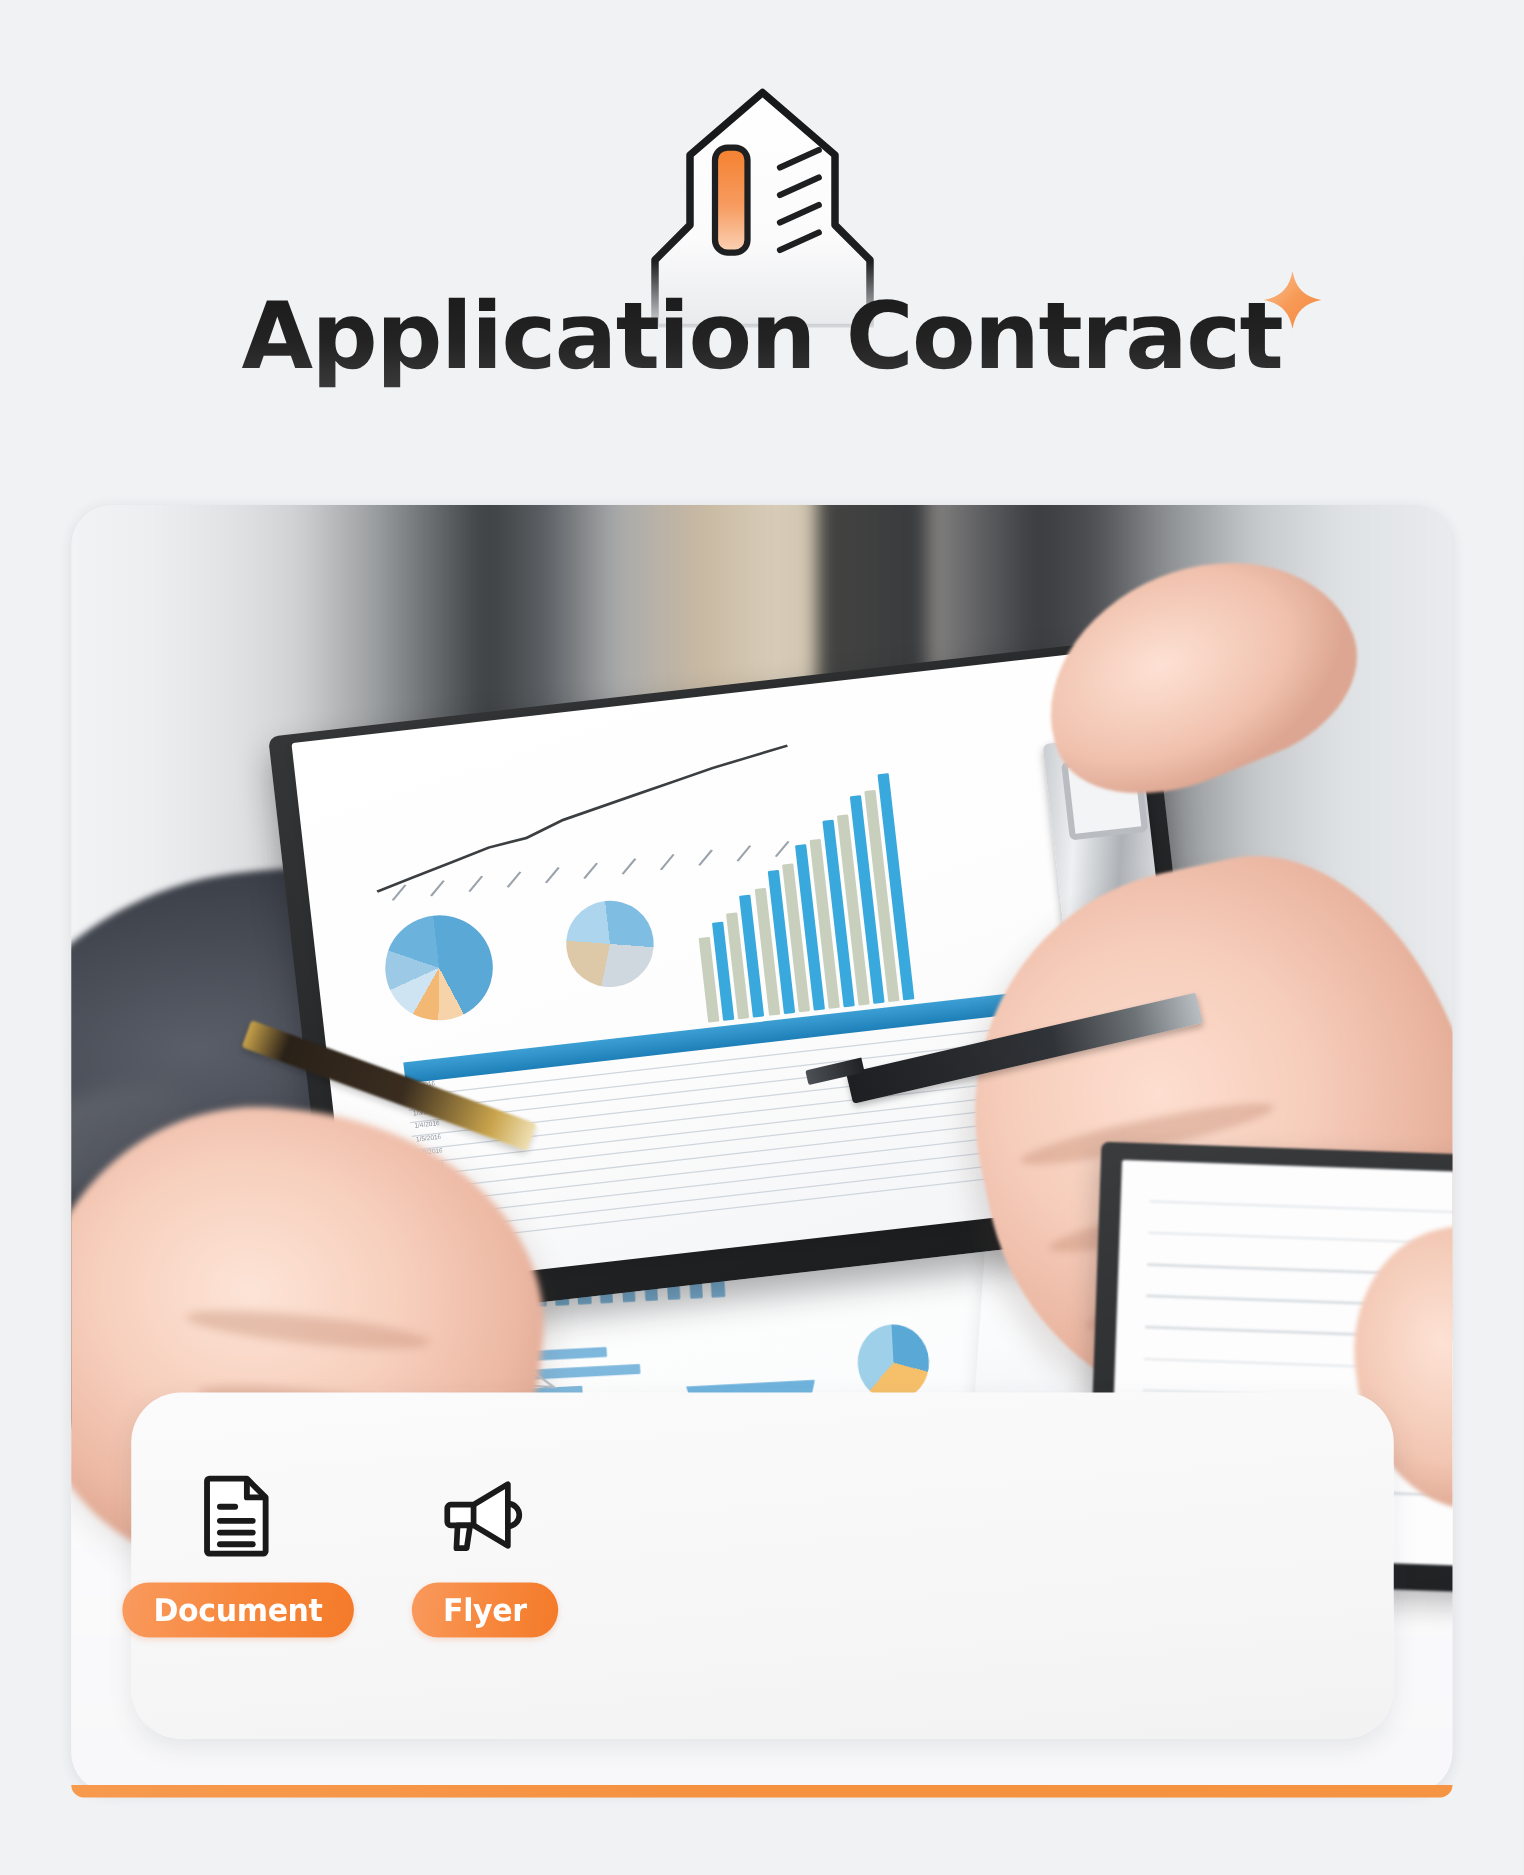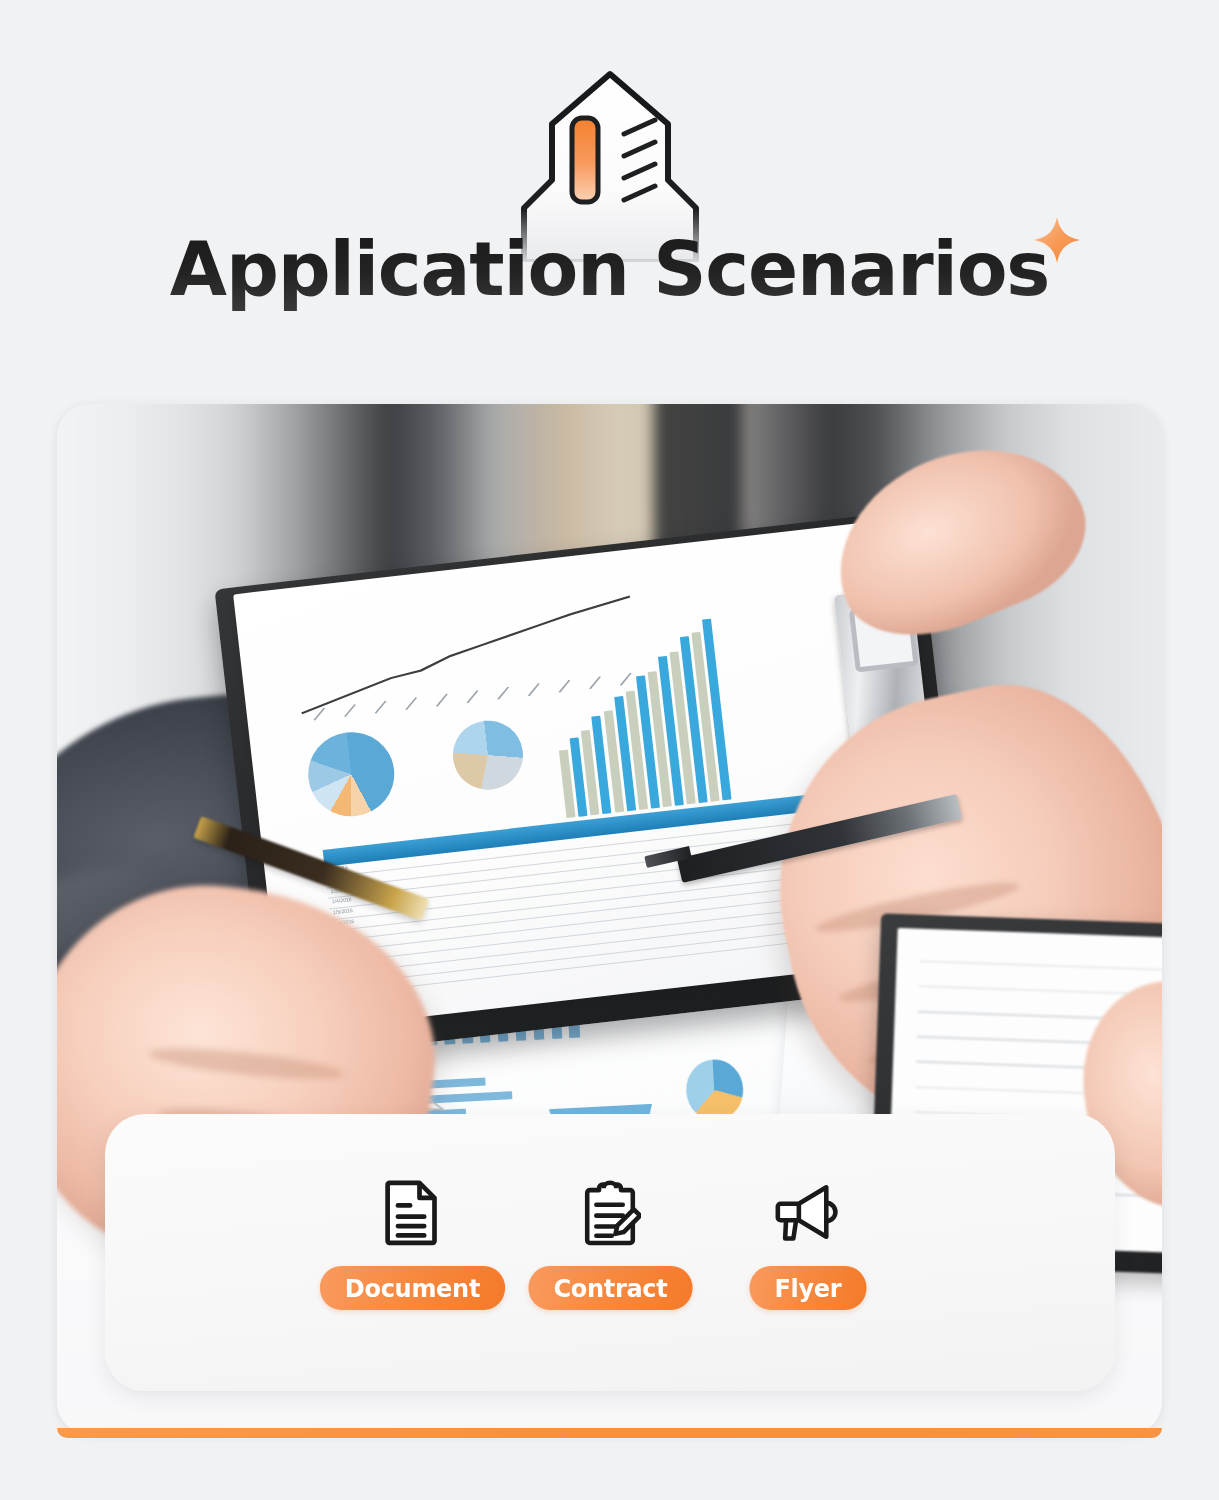--- a/index.html
+++ b/index.html
@@ -330,21 +330,21 @@
     height: 277px;
     background: linear-gradient(175deg, #fbfbfb 0%, #f7f7f8 55%, #f2f2f3 100%);
     border-radius: 40px;
     box-shadow: 0 6px 20px rgba(60,65,80,.10);
   }
   .badges-row {
     position: absolute;
     left: 0; right: 0;
     top: 56px;
     display: flex;
-    justify-content: center;
+    justify-content: flex-start;
     align-items: flex-start;
     gap: 28px;
   }
   .badge {
     width: 170px;
     display: flex;
     flex-direction: column;
     align-items: center;
   }
   .badge-icon {
@@ -418,21 +418,21 @@
         <line x1="124" y1="72" x2="155" y2="58"></line>
         <line x1="124" y1="94" x2="155" y2="80"></line>
         <line x1="124" y1="116" x2="155" y2="102"></line>
         <line x1="124" y1="138" x2="155" y2="124"></line>
       </g>
     </svg>
   </div>
 
   <div class="title-row">
     <span class="title-wrap">
-      <span class="page-title">Application Scenarios</span>
+      <span class="page-title">Application Contract</span>
       <span class="sparkle">
         <svg viewBox="0 0 52 52" width="52" height="52">
           <defs>
             <linearGradient id="sparkGrad" x1="0" y1="0" x2="1" y2="1">
               <stop offset="0%" stop-color="#fbc49b"></stop>
               <stop offset="50%" stop-color="#f79a57"></stop>
               <stop offset="100%" stop-color="#f4873c"></stop>
             </linearGradient>
           </defs>
           <path d="M26 3 C28.5 16.5 35.5 23.5 49 26 C35.5 28.5 28.5 35.5 26 49 C23.5 35.5 16.5 28.5 3 26 C16.5 23.5 23.5 16.5 26 3 Z" fill="url(#sparkGrad)"></path>
@@ -641,36 +641,20 @@
             <line x1="17" y1="29" x2="30" y2="29"></line>
             <line x1="17" y1="41" x2="45" y2="41"></line>
             <line x1="17" y1="51" x2="45" y2="51"></line>
             <line x1="17" y1="61" x2="45" y2="61"></line>
           </g>
         </svg>
       </div>
       <div class="pill">Document</div>
     </div>
 
-    <div class="badge">
-      <div class="badge-icon">
-        <svg viewBox="0 0 68 74" width="62" height="68">
-          <path d="M12 13 h10 v-2 a4 4 0 0 1 4 -4 h16 a4 4 0 0 1 4 4 v2 h10 a3 3 0 0 1 3 3 v52 a3 3 0 0 1 -3 3 H12 a3 3 0 0 1 -3 -3 V16 a3 3 0 0 1 3 -3 Z" fill="#ffffff" stroke="#1a1a1a" stroke-width="5" stroke-linejoin="round"></path>
-          <path d="M27 11 a7 6 0 0 1 14 0" fill="#ffffff" stroke="#1a1a1a" stroke-width="5" stroke-linejoin="round"></path>
-          <g stroke="#1a1a1a" stroke-width="5" stroke-linecap="round">
-            <line x1="19" y1="29" x2="48" y2="29"></line>
-            <line x1="19" y1="41" x2="48" y2="41"></line>
-            <line x1="19" y1="53" x2="40" y2="53"></line>
-            <line x1="19" y1="63" x2="36" y2="63"></line>
-          </g>
-          <path d="M60 34 l7 7 -18 18 -9 2 2 -9 Z" fill="#ffffff" stroke="#1a1a1a" stroke-width="5" stroke-linejoin="round"></path>
-        </svg>
-      </div>
-      <div class="pill">Contract</div>
-    </div>
 
 
     <div class="badge">
       <div class="badge-icon">
         <svg viewBox="0 0 76 70" width="70" height="64">
           <path d="M8 26 h20 L58 8 v54 L28 44 H8 a3 3 0 0 1 -3 -3 V29 a3 3 0 0 1 3 -3 Z" fill="#ffffff" stroke="#1a1a1a" stroke-width="5" stroke-linejoin="round"></path>
           <path d="M28 26 v18" fill="none" stroke="#1a1a1a" stroke-width="5"></path>
           <path d="M58 25 a10 10 0 0 1 0 20" fill="none" stroke="#1a1a1a" stroke-width="5"></path>
           <path d="M14 44 h11 l-3 20 h-9 Z" fill="#ffffff" stroke="#1a1a1a" stroke-width="5" stroke-linejoin="round"></path>
         </svg>

